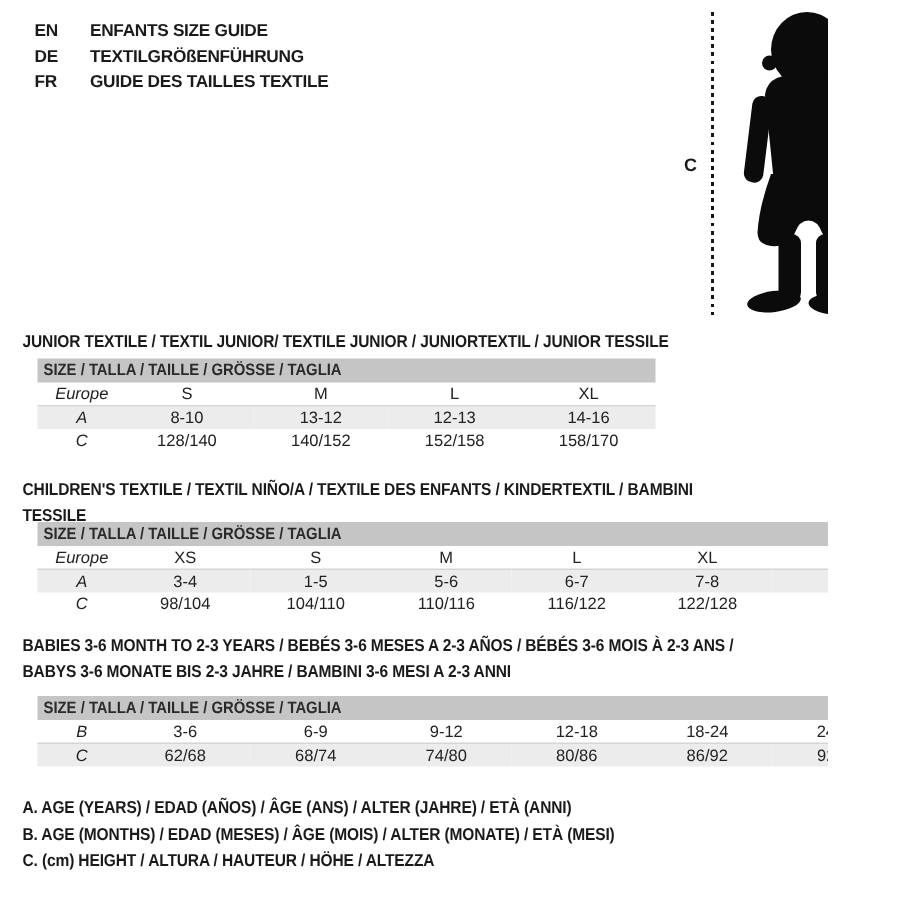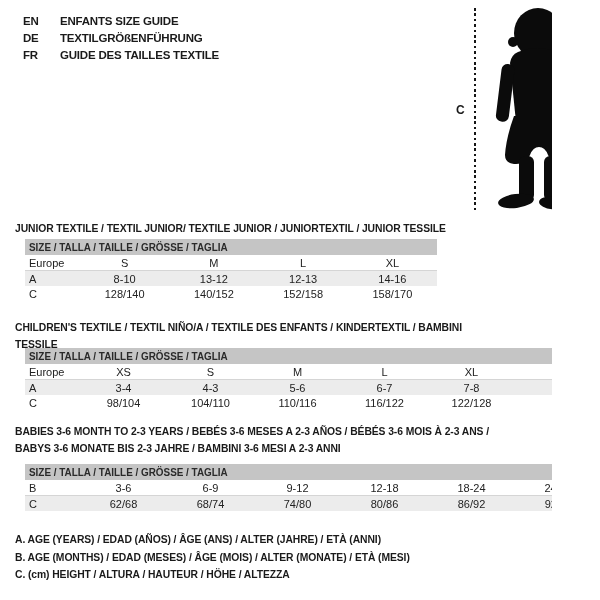--- a/index.html
+++ b/index.html
@@ -39,21 +39,21 @@
   }
   #table1 { top:239px; width:412px; }
   #table2 { top:348px; width:577px; }
   #table3 { top:464px; width:577px; }
   .size-table col.c-label { width:55px; }
   .size-table th {
     background:#c5c5c5; height:16px; text-align:left; padding:0 0 0 4px;
     font-size:11px; font-weight:bold; color:#2a2a2a;
   }
   .size-table td { height:15px; padding:0; text-align:center; font-weight:normal; }
-  .size-table td.lbl { text-align:left; padding-left:4px; }
+  .size-table td.lbl { text-align:center; padding-left:4px;font-style:italic; }
   .size-table tbody tr:nth-child(even) td { background:#ececec; }
   .size-table tbody tr:first-child td { border-bottom:1px solid #d5d5d5; }
 
   .cond { display:inline-block; transform:scaleX(0.9); transform-origin:0 50%; white-space:nowrap; }
 
   
   .notes {
     position:absolute; left:15px; top:531px; font-size:11.5px; font-weight:bold;
     line-height:17.5px; letter-spacing:-0.1px;
     transform:scaleX(0.9); transform-origin:0 0;
@@ -159,21 +159,21 @@
         <td>XS</td>
         <td>S</td>
         <td>M</td>
         <td>L</td>
         <td>XL</td>
         <td></td>
       </tr>
       <tr>
         <td class="lbl">A</td>
         <td>3-4</td>
-        <td>4-3</td>
+        <td>1-5</td>
         <td>5-6</td>
         <td>6-7</td>
         <td>7-8</td>
         <td></td>
       </tr>
       <tr>
         <td class="lbl">C</td>
         <td>98/104</td>
         <td>104/110</td>
         <td>110/116</td>

